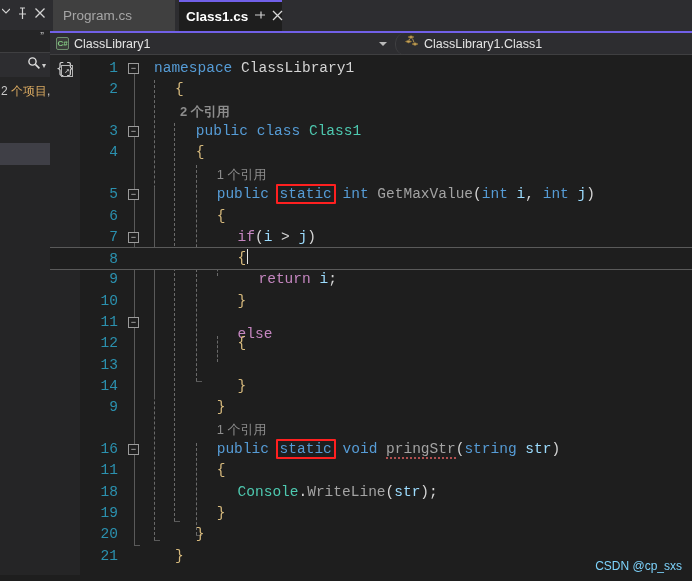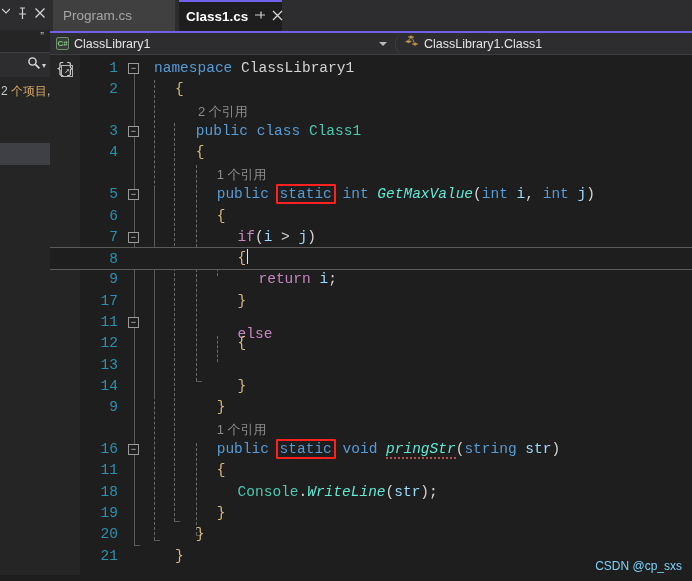--- a/index.html
+++ b/index.html
@@ -153,21 +153,21 @@
     position:absolute; width:0; border-left:1px dashed #6a6a6a;
   }
   .vtick{
     position:absolute; height:1px; background:#5a5a5a;
   }
 
   
   .kw   { color:#569cd6; }   
   .ctrl { color:#c586c0; }   
   .type { color:#4ec9b0; }   
-  .mth  { color:#5eead4;font-style:italic; }   
+  .mth  { color:#a3a3a3; }   
   .id   { color:#9cdcfe; }   
   .plain{ color:#d4d4d4; }   
   .brc  { color:#d7ba7d; }   
   .op   { color:#d4d4d4; }
   .lens { color:#8d8d8d; font-size:13px; font-family:"Liberation Sans", sans-serif; }
 
   .hilite-box{
     border:2px solid #ff2020; padding:0 2px; margin:0 -2px;
     border-radius:1px;
   }
@@ -300,30 +300,30 @@
 
       <div class="vdot" style="left:146px; top:388px; height:92px;"></div>
       <div class="vtick" style="left:146px; top:480px; width:6px;"></div>
       <div class="vtick" style="left:124px; top:466px; width:6px;"></div>
       <div class="vtick" style="left:104px; top:485px; width:6px;"></div>
     </div>
 
     <div class="codearea" id="codearea">
         <div class="row" style="position: absolute; left: 0px; top: 3px; width: 642px;"><span class="lnum" style="top: 0px;">1</span><span class="fold">−</span><span class="codetext" style="left: 104px;"><span class="kw">namespace</span><span class="plain"> </span><span class="plain">ClassLibrary1</span></span></div>
         <div class="row" style="position: absolute; left: 0px; top: 24.3px; width: 642px;"><span class="lnum" style="top: 0px;">2</span><span class="codetext" style="left: 124.9px;"><span class="brc">{</span></span></div>
-        <div class="row" style="position: absolute; left: 0px; top: 45.6px; width: 642px;"><span class="codetext" style="left: 148px;"><span class="lens">2 个引用</span></span></div>
+        <div class="row" style="position: absolute; left: 0px; top: 45.6px; width: 642px;"><span class="codetext" style="left: 130px; font-weight: bold;"><span class="lens">2 个引用</span></span></div>
         <div class="row" style="position: absolute; left: 0px; top: 66.1px; width: 642px;"><span class="lnum" style="top: 0px;">3</span><span class="fold">−</span><span class="codetext" style="left: 145.8px;"><span class="kw">public</span><span class="plain"> </span><span class="kw">class</span><span class="plain"> </span><span class="type">Class1</span></span></div>
         <div class="row" style="position: absolute; left: 0px; top: 87.4px; width: 642px;"><span class="lnum" style="top: 0px;">4</span><span class="codetext" style="left: 145.8px;"><span class="brc">{</span></span></div>
         <div class="row" style="position: absolute; left: 0px; top: 108.7px; width: 642px;"><span class="codetext" style="left: 166.7px;"><span class="lens">1 个引用</span></span></div>
         <div class="row" style="position: absolute; left: 0px; top: 129.2px; width: 642px;"><span class="lnum" style="top: 0px;">5</span><span class="fold">−</span><span class="codetext" style="left: 166.7px;"><span class="kw">public</span><span class="plain"> </span><span class="kw hilite-box">static</span><span class="plain"> </span><span class="kw">int</span><span class="plain"> </span><span class="mth">GetMaxValue</span><span class="plain">(</span><span class="kw">int</span><span class="plain"> </span><span class="id">i</span><span class="plain">, </span><span class="kw">int</span><span class="plain"> </span><span class="id">j</span><span class="plain">)</span></span></div>
         <div class="row" style="position: absolute; left: 0px; top: 150.5px; width: 642px;"><span class="lnum" style="top: 0px;">6</span><span class="codetext" style="left: 166.7px;"><span class="brc">{</span></span></div>
         <div class="row" style="position: absolute; left: 0px; top: 171.8px; width: 642px;"><span class="lnum" style="top: 0px;">7</span><span class="fold">−</span><span class="codetext" style="left: 187.6px;"><span class="ctrl">if</span><span class="plain">(</span><span class="id">i</span><span class="op"> &gt; </span><span class="id">j</span><span class="plain">)</span></span></div>
         <div class="row current" style="position: absolute; left: 0px; top: 192.1px; width: 642px;"><span class="lnum" style="top: 1px;">8</span><span class="codetext" style="left: 187.6px;"><span class="brc">{</span><span class="caret"></span></span></div>
         <div class="row" style="position: absolute; left: 0px; top: 214.4px; width: 642px;"><span class="lnum" style="top: 0px;">9</span><span class="codetext" style="left: 208.5px;"><span class="ctrl">return</span><span class="plain"> </span><span class="id">i</span><span class="plain">;</span></span></div>
-        <div class="row" style="position: absolute; left: 0px; top: 235.7px; width: 642px;"><span class="lnum" style="top: 0px;">17</span><span class="codetext" style="left: 187.6px;"><span class="brc">}</span></span></div>
+        <div class="row" style="position: absolute; left: 0px; top: 235.7px; width: 642px;"><span class="lnum" style="top: 0px;">10</span><span class="codetext" style="left: 187.6px;"><span class="brc">}</span></span></div>
         <div class="row" style="position: absolute; left: 0px; top: 257px; width: 642px;"><span class="lnum" style="top: 0px;">11</span><span class="fold">−</span><span class="codetext" style="left: 187.6px; margin-top: 12px;"><span class="ctrl">else</span></span></div>
         <div class="row" style="position: absolute; left: 0px; top: 278.3px; width: 642px;"><span class="lnum" style="top: 0px;">12</span><span class="codetext" style="left: 187.6px;"><span class="brc">{</span></span></div>
         <div class="row" style="position: absolute; left: 0px; top: 299.6px; width: 642px;"><span class="lnum" style="top: 0px;">13</span></div>
         <div class="row" style="position: absolute; left: 0px; top: 320.9px; width: 642px;"><span class="lnum" style="top: 0px;">14</span><span class="codetext" style="left: 187.6px;"><span class="brc">}</span></span></div>
         <div class="row" style="position: absolute; left: 0px; top: 342.2px; width: 642px;"><span class="lnum" style="top: 0px;">9</span><span class="codetext" style="left: 166.7px;"><span class="brc">}</span></span></div>
         <div class="row" style="position: absolute; left: 0px; top: 363.5px; width: 642px;"><span class="codetext" style="left: 166.7px;"><span class="lens">1 个引用</span></span></div>
         <div class="row" style="position: absolute; left: 0px; top: 384px; width: 642px;"><span class="lnum" style="top: 0px;">16</span><span class="fold">−</span><span class="codetext" style="left: 166.7px;"><span class="kw">public</span><span class="plain"> </span><span class="kw hilite-box">static</span><span class="plain"> </span><span class="kw">void</span><span class="plain"> </span><span class="mth squiggle">pringStr</span><span class="plain">(</span><span class="kw">string</span><span class="plain"> </span><span class="id">str</span><span class="plain">)</span></span></div>
         <div class="row" style="position: absolute; left: 0px; top: 405.3px; width: 642px;"><span class="lnum" style="top: 0px;">11</span><span class="codetext" style="left: 166.7px;"><span class="brc">{</span></span></div>
         <div class="row" style="position: absolute; left: 0px; top: 426.6px; width: 642px;"><span class="lnum" style="top: 0px;">18</span><span class="codetext" style="left: 187.6px;"><span class="type">Console</span><span class="plain">.</span><span class="mth">WriteLine</span><span class="plain">(</span><span class="id">str</span><span class="plain">)</span><span class="plain">;</span></span></div>
         <div class="row" style="position: absolute; left: 0px; top: 447.9px; width: 642px;"><span class="lnum" style="top: 0px;">19</span><span class="codetext" style="left: 166.7px;"><span class="brc">}</span></span></div>

